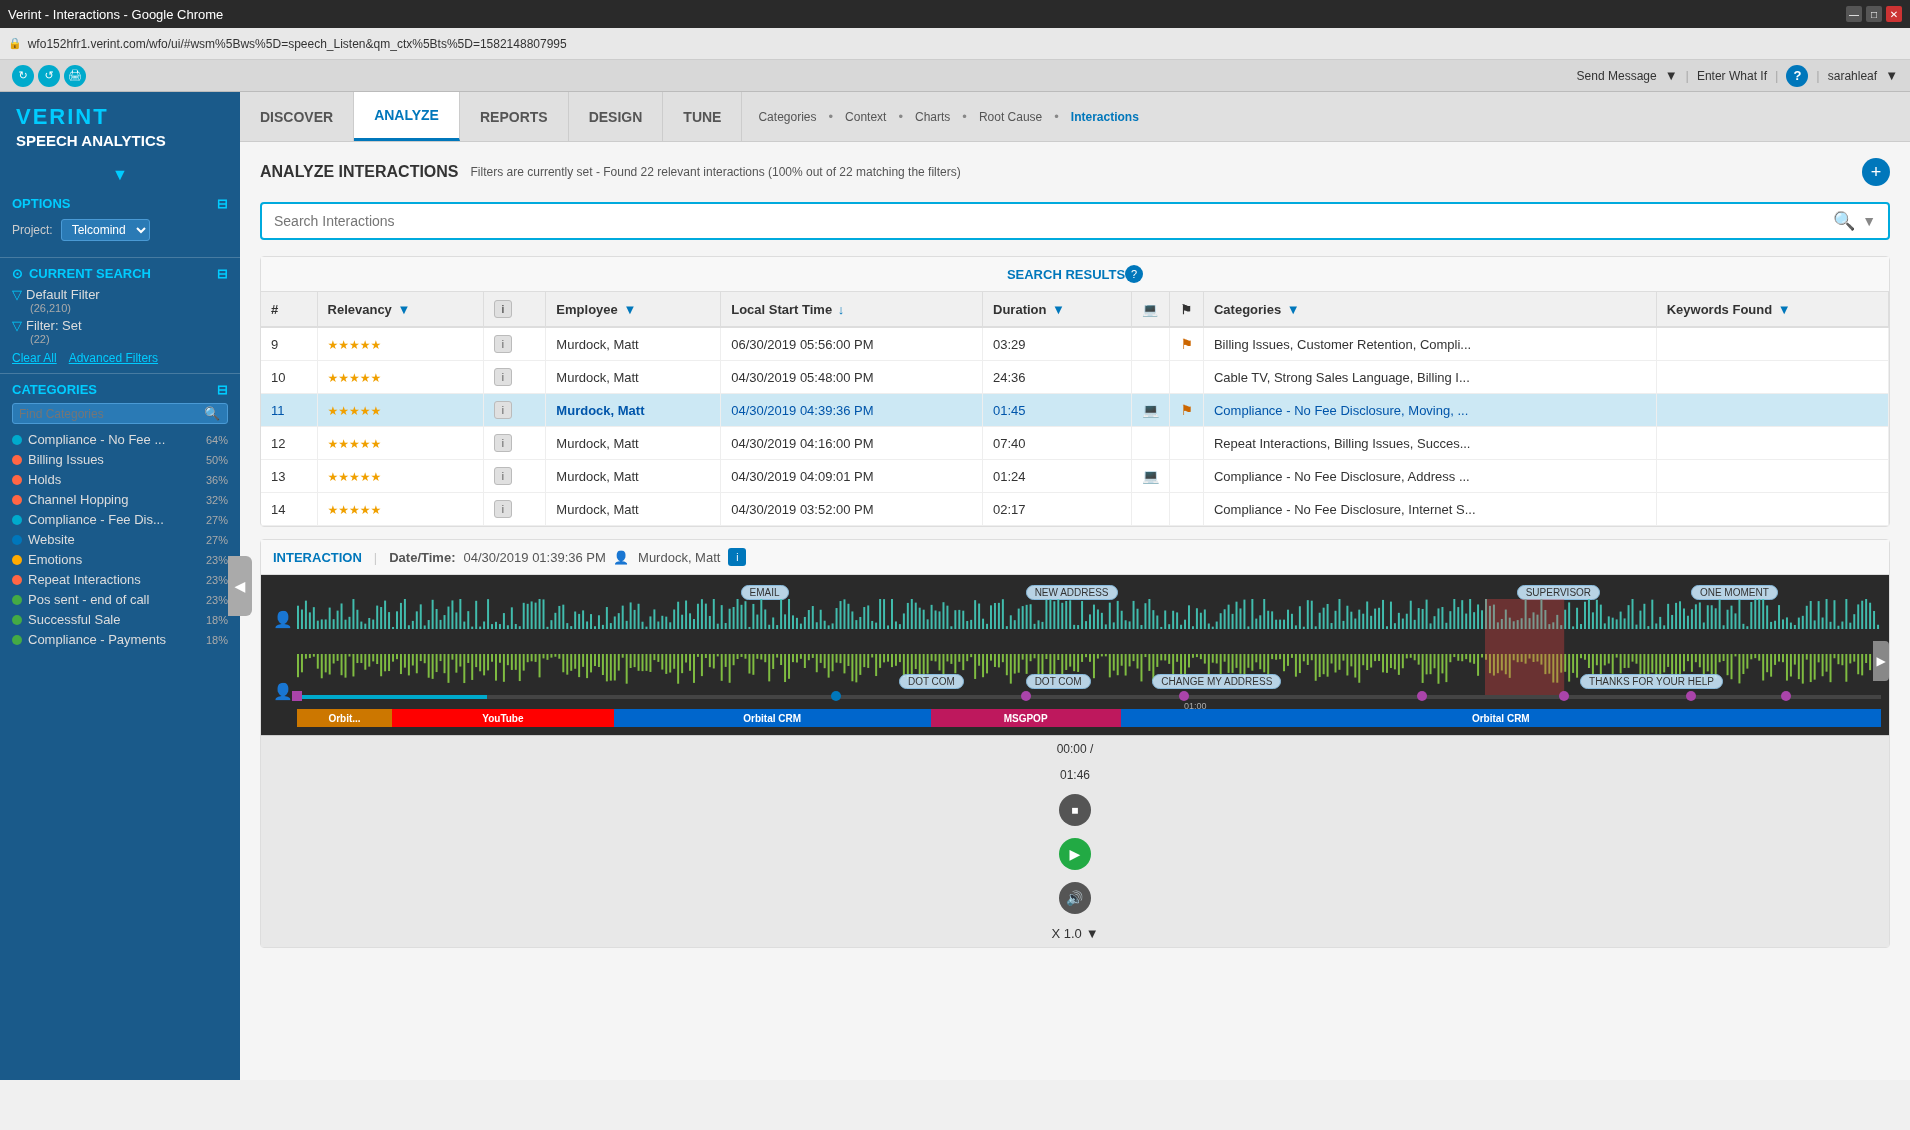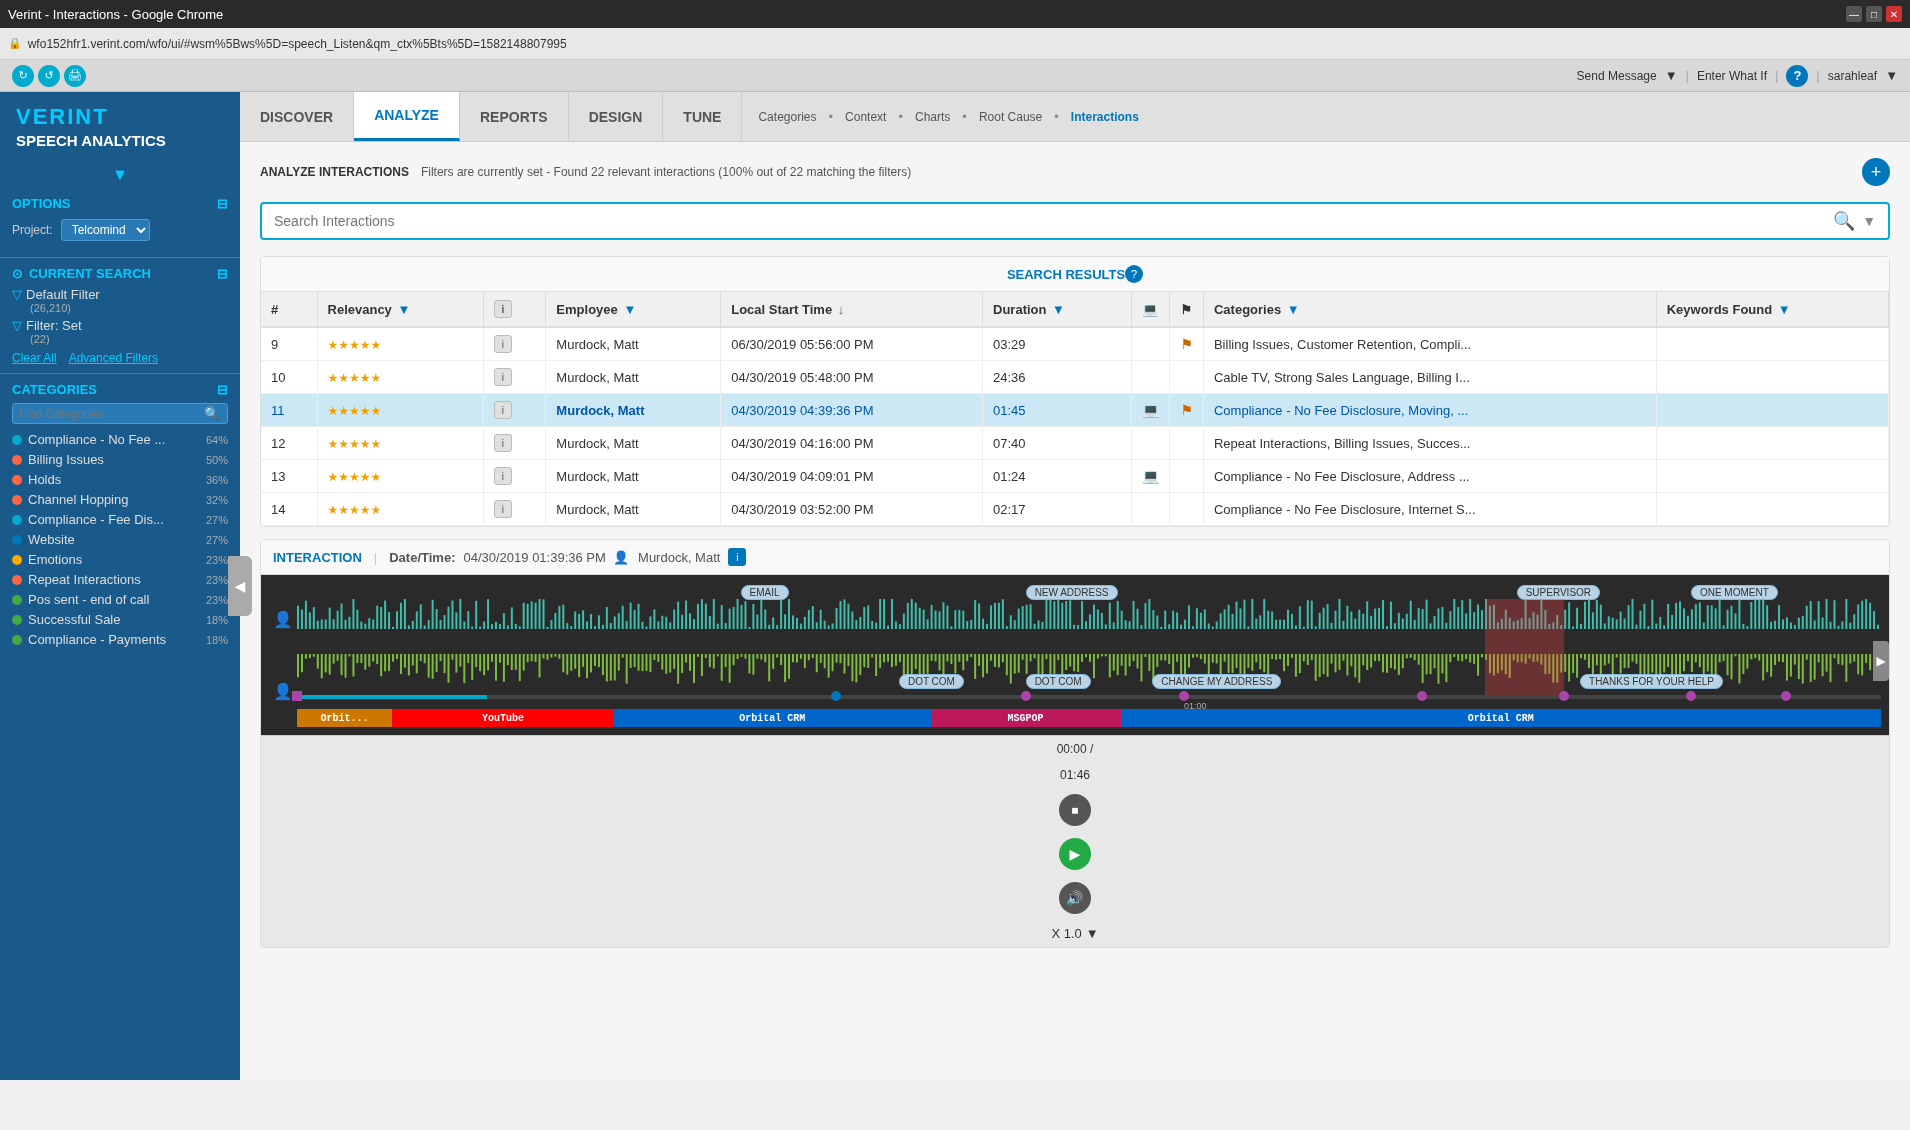--- a/index.html
+++ b/index.html
@@ -110,21 +110,21 @@
     .sub-nav-item.active { background: white; color: #0077bb; border-bottom: 3px solid #0077bb; }
     .sub-nav-links { display: flex; align-items: center; padding: 0 16px; gap: 12px; }
     .sub-nav-link { font-size: 12px; color: #555; cursor: pointer; }
     .sub-nav-link.active { color: #0077bb; font-weight: bold; }
     .sub-nav-dot { color: #888; }
 
     
     .page-content { padding: 16px 20px; flex: 1; overflow-y: auto; }
 
     .page-title-row { display: flex; align-items: center; gap: 12px; margin-bottom: 16px; }
-    .page-title { font-size: 12px; font-weight: bold; color: #333; text-transform: uppercase; }
+    .page-title { font-size: 16px; font-weight: bold; color: #333; text-transform: uppercase; }
     .page-subtitle { font-size: 12px; color: #555; }
 
     .add-btn { width: 28px; height: 28px; background: #0077bb; color: white; border-radius: 50%; display: flex; align-items: center; justify-content: center; font-size: 18px; cursor: pointer; margin-left: auto; }
 
     
     .search-bar-container { margin-bottom: 16px; }
     .search-bar {
       display: flex;
       align-items: center;
       background: white;
@@ -240,21 +240,21 @@
 
     
     .app-bars {
       position: absolute;
       bottom: 0;
       left: 28px;
       right: 0;
       height: 18px;
       display: flex;
     }
-    .app-bar { height: 100%; display: flex; align-items: center; justify-content: center; font-size: 10px; color: white; font-weight: bold; overflow: hidden; font-family: Liberation Mono, monospace; }
+    .app-bar { height: 100%; display: flex; align-items: center; justify-content: center; font-size: 10px; color: white; font-weight: bold; overflow: hidden; }
 
     
     .playback-controls {
       background: #e8e8e8;
       border-top: 1px solid #ccc;
       padding: 6px 12px;
       display: flex;
       align-items: center;
       justify-content: center;
       gap: 12px;

